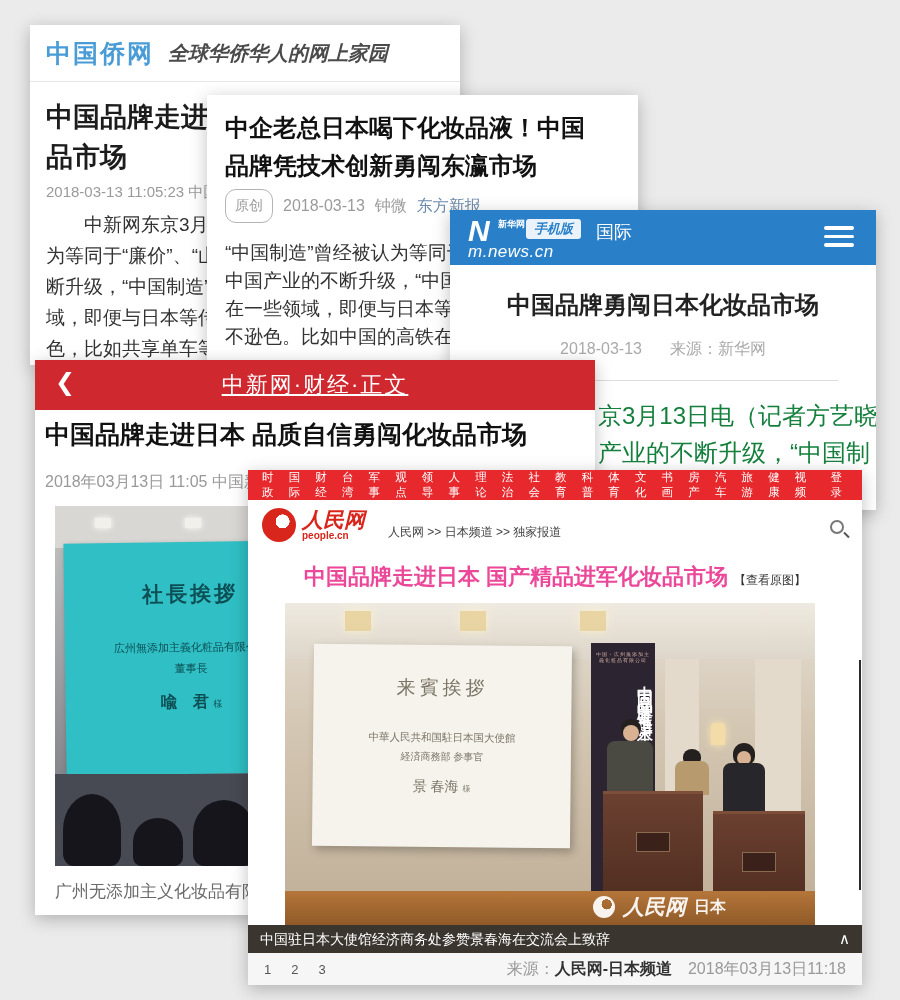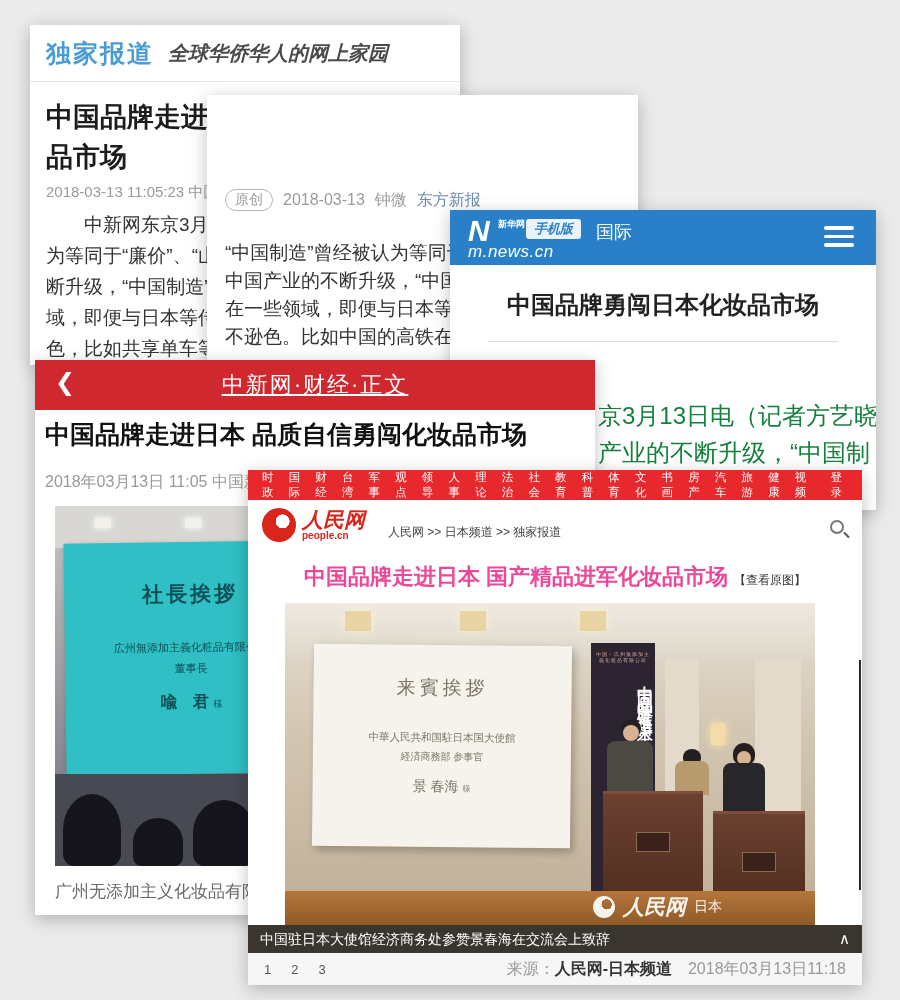--- a/index.html
+++ b/index.html
@@ -15,21 +15,21 @@
   .qw-slogan { color:#4b4b4b; font-size:20px; font-style:italic; font-weight:600; font-family:"Liberation Serif","DejaVu Serif",serif; }
   .qw-headline { position:absolute; left:16px; top:72px; font-size:27px; font-weight:bold; color:#1c1c1c; line-height:40px; white-space:nowrap; }
   .qw-meta { position:absolute; left:16px; top:158px; font-size:15px; color:#9a9a9a; white-space:nowrap; }
   .qw-body { position:absolute; left:16px; top:184px; font-size:19px; color:#333; line-height:31px; }
   .qw-body div { white-space:nowrap; }
 
   
   #card-dongfang { left:207px; top:95px; width:431px; height:320px; z-index:2; }
   .df-headline { position:absolute; left:18px; top:14px; font-size:24px; font-weight:bold; color:#111; line-height:38px; white-space:nowrap; }
   .df-meta { position:absolute; left:18px; top:94px; font-size:16px; color:#9b9b9b; display:flex; align-items:center; gap:10px; white-space:nowrap; }
-  .df-tag { border:1px solid #b5b5b5; border-radius:11px; padding:1px 9px; font-size:14px; color:#9b9b9b; }
+  .df-tag { border:1px solid #b5b5b5; border-radius:11px; padding:7px 9px; font-size:14px; color:#9b9b9b; }
   .df-source { color:#6d8cab; }
   .df-body { position:absolute; left:18px; top:144px; font-size:19px; color:#333; line-height:28px; }
   .df-body div { white-space:nowrap; }
 
   
   #card-xinhua { left:450px; top:210px; width:426px; height:300px; z-index:3; }
   .xh-bar { position:relative; height:55px; background:#2a80c8; }
   .xh-logo-n { position:absolute; left:18px; top:4px; color:#fff; font-size:30px; font-weight:bold; font-style:italic; }
   .xh-logo-small { position:absolute; left:48px; top:8px; color:#fff; font-size:9px; font-weight:bold; }
   .xh-badge { position:absolute; left:76px; top:9px; background:#eaf3fb; color:#2a80c8; font-size:13px; font-weight:bold; padding:1px 8px; border-radius:3px; font-style:italic; }
@@ -97,55 +97,59 @@
   .pp-banner-v { writing-mode:vertical-rl; font-size:16px; font-weight:bold; letter-spacing:6px; margin:10px auto 0 auto; display:block; text-align:center; width:100%; }
   .pp-podium { position:absolute; background:linear-gradient(#6b4030,#4a2a1d); border-top:3px solid #7d4e3a; }
   .pp-plaque { position:absolute; left:50%; transform:translateX(-50%); top:38px; width:34px; height:20px; background:#3a221a; border:1px solid #8a6a50; }
   .pp-person-head { position:absolute; border-radius:50%; background:#d8b292; }
   .pp-person-hair { position:absolute; border-radius:50% 50% 40% 40%; background:#23201f; }
   .pp-person-body { position:absolute; background:#33343b; border-radius:8px 8px 0 0; }
   .pp-floor { position:absolute; left:0; bottom:0; width:100%; height:34px; background:linear-gradient(#b5763a,#8f5a28); }
   .pp-watermark { position:absolute; left:308px; bottom:4px; display:flex; align-items:center; gap:8px; color:#fff; opacity:.92; }
   .pp-wm-swirl { width:22px; height:22px; border-radius:50%; background:radial-gradient(circle at 62% 38%, rgba(255,255,255,0) 0 26%, #fff 27%); }
   .pp-wm-name { font-size:21px; font-weight:bold; font-family:"Liberation Serif","DejaVu Serif",serif; font-style:italic; }
-  .pp-wm-jp { font-size:14px; font-weight:normal; }
+  .pp-wm-jp { font-size:16px; font-weight:bold; }
   .pp-caption { position:absolute; left:0; top:455px; width:100%; height:28px; background:rgba(25,18,12,.85); color:#fff; font-size:14px; line-height:28px; padding-left:12px; }
   .pp-caption-chevron { position:absolute; right:12px; top:0; font-size:15px; cursor:pointer; }
   .pp-footer { position:absolute; left:0; top:483px; width:100%; height:32px; background:#f6f6f6; display:flex; align-items:center; padding:0 16px; }
   .pp-pages { display:flex; gap:20px; font-size:13px; color:#555; }
   .pp-pages span { cursor:pointer; }
   .pp-source { margin-left:auto; font-size:16px; color:#999; white-space:nowrap; }
   .pp-source b { color:#333; }
   .pp-scrollbar { position:absolute; right:1px; top:190px; width:2px; height:230px; background:#2a2a2a; }
 </style>
 </head>
 <body>
 
 <div id="canvas">
 
   <div class="card" id="card-qiaowang">
     <div class="qw-header">
-      <span class="qw-logo">独家报道</span>
+      <span class="qw-logo">中国侨网</span>
       <span class="qw-slogan">全球华侨华人的网上家园</span>
     </div>
     <div class="qw-headline">
       <div>中国品牌走进日本 勇闯化妆</div>
       <div>品市场</div>
     </div>
     <div class="qw-meta">2018-03-13 11:05:23 中国侨网</div>
     <div class="qw-body">
         <div>　　中新网东京3月13日电 题：中国品牌</div>
         <div>为等同于“廉价”、“山寨”，但随着中国产</div>
         <div>断升级，“中国制造”在一些领域，即便与</div>
         <div>域，即便与日本等传统制造业强国相比也</div>
         <div>色，比如共享单车等新经济的代表</div>
       </div>
   </div>
 
   <div class="card" id="card-dongfang">
+    <div class="df-headline">
+      <div>中企老总日本喝下化妆品液！中国</div>
+      <div>品牌凭技术创新勇闯东瀛市场</div>
+    </div>
     <div class="df-meta">
       <span class="df-tag">原创</span>
       <span>2018-03-13</span>
       <span>钟微</span>
       <span class="df-source">东方新报</span>
     </div>
     <div class="df-body">
         <div>“中国制造”曾经被认为等同于“山寨”，但</div>
         <div>中国产业的不断升级，“中国制造”的形象</div>
         <div>在一些领域，即便与日本等传统制造业强</div>
@@ -160,20 +164,23 @@
       <span class="xh-badge">手机版</span>
       <span class="xh-channel">国际</span>
       <span class="xh-domain">m.news.cn</span>
       <div class="xh-burger">
           <span></span>
           <span></span>
           <span></span>
         </div>
     </div>
     <div class="xh-headline">中国品牌勇闯日本化妆品市场</div>
+    <div class="xh-dateline">
+      <span>2018-03-13</span><span class="src-label">来源：</span><span>新华网</span>
+    </div>
     <div class="xh-divider"></div>
     <div class="xh-body">
         <div>京3月13日电（记者方艺晓 彭</div>
         <div>产业的不断升级，“中国制</div>
       </div>
   </div>
 
   <div class="card" id="card-chinanews">
     <div class="cn-bar">
       <span class="cn-back">❮</span>

